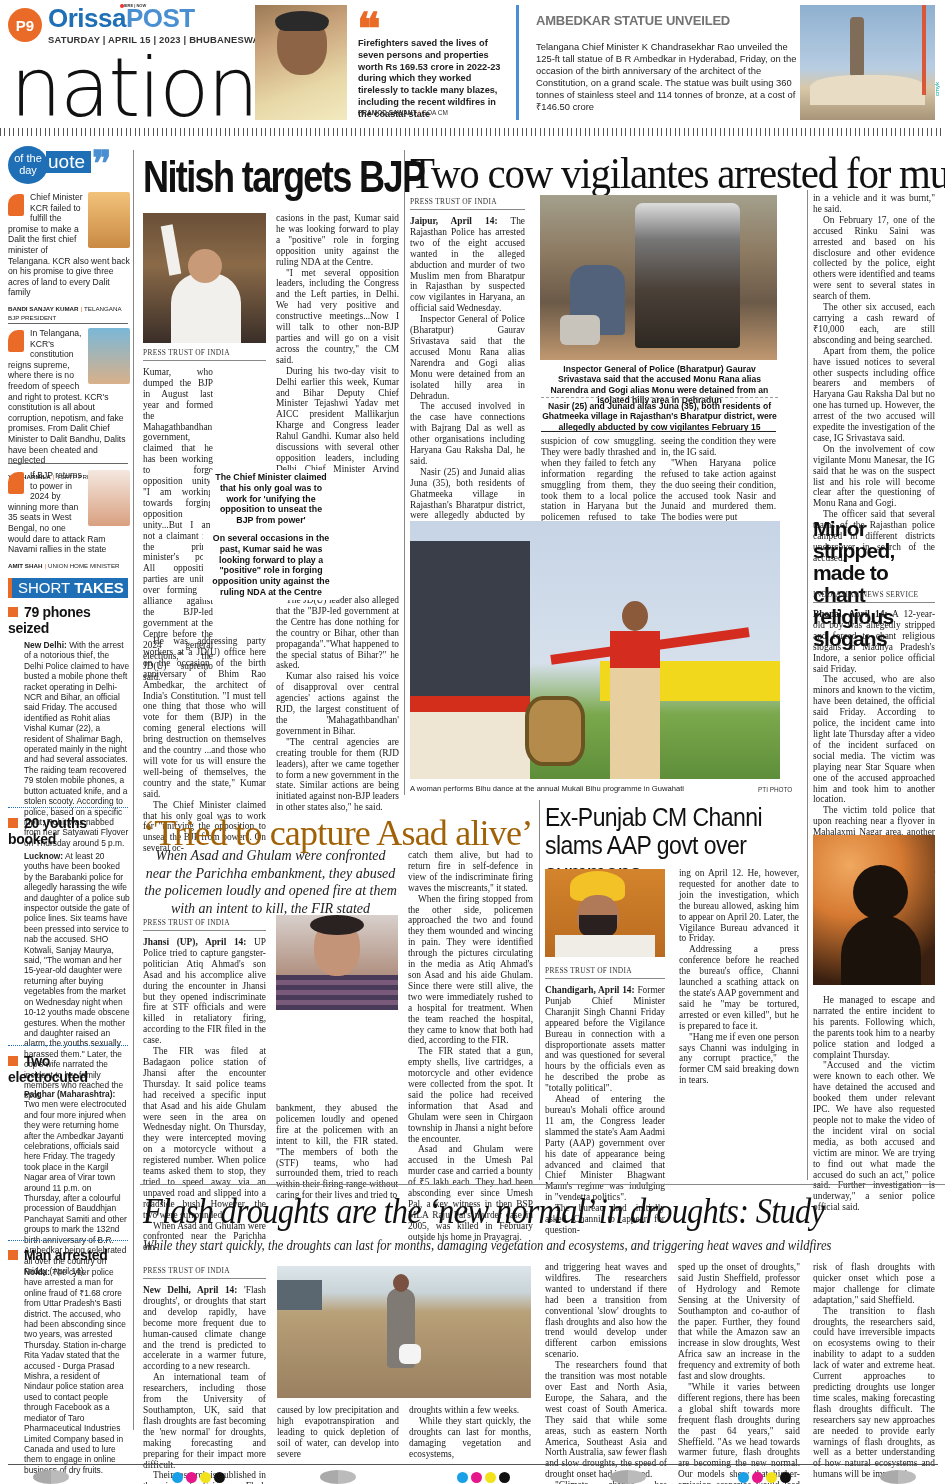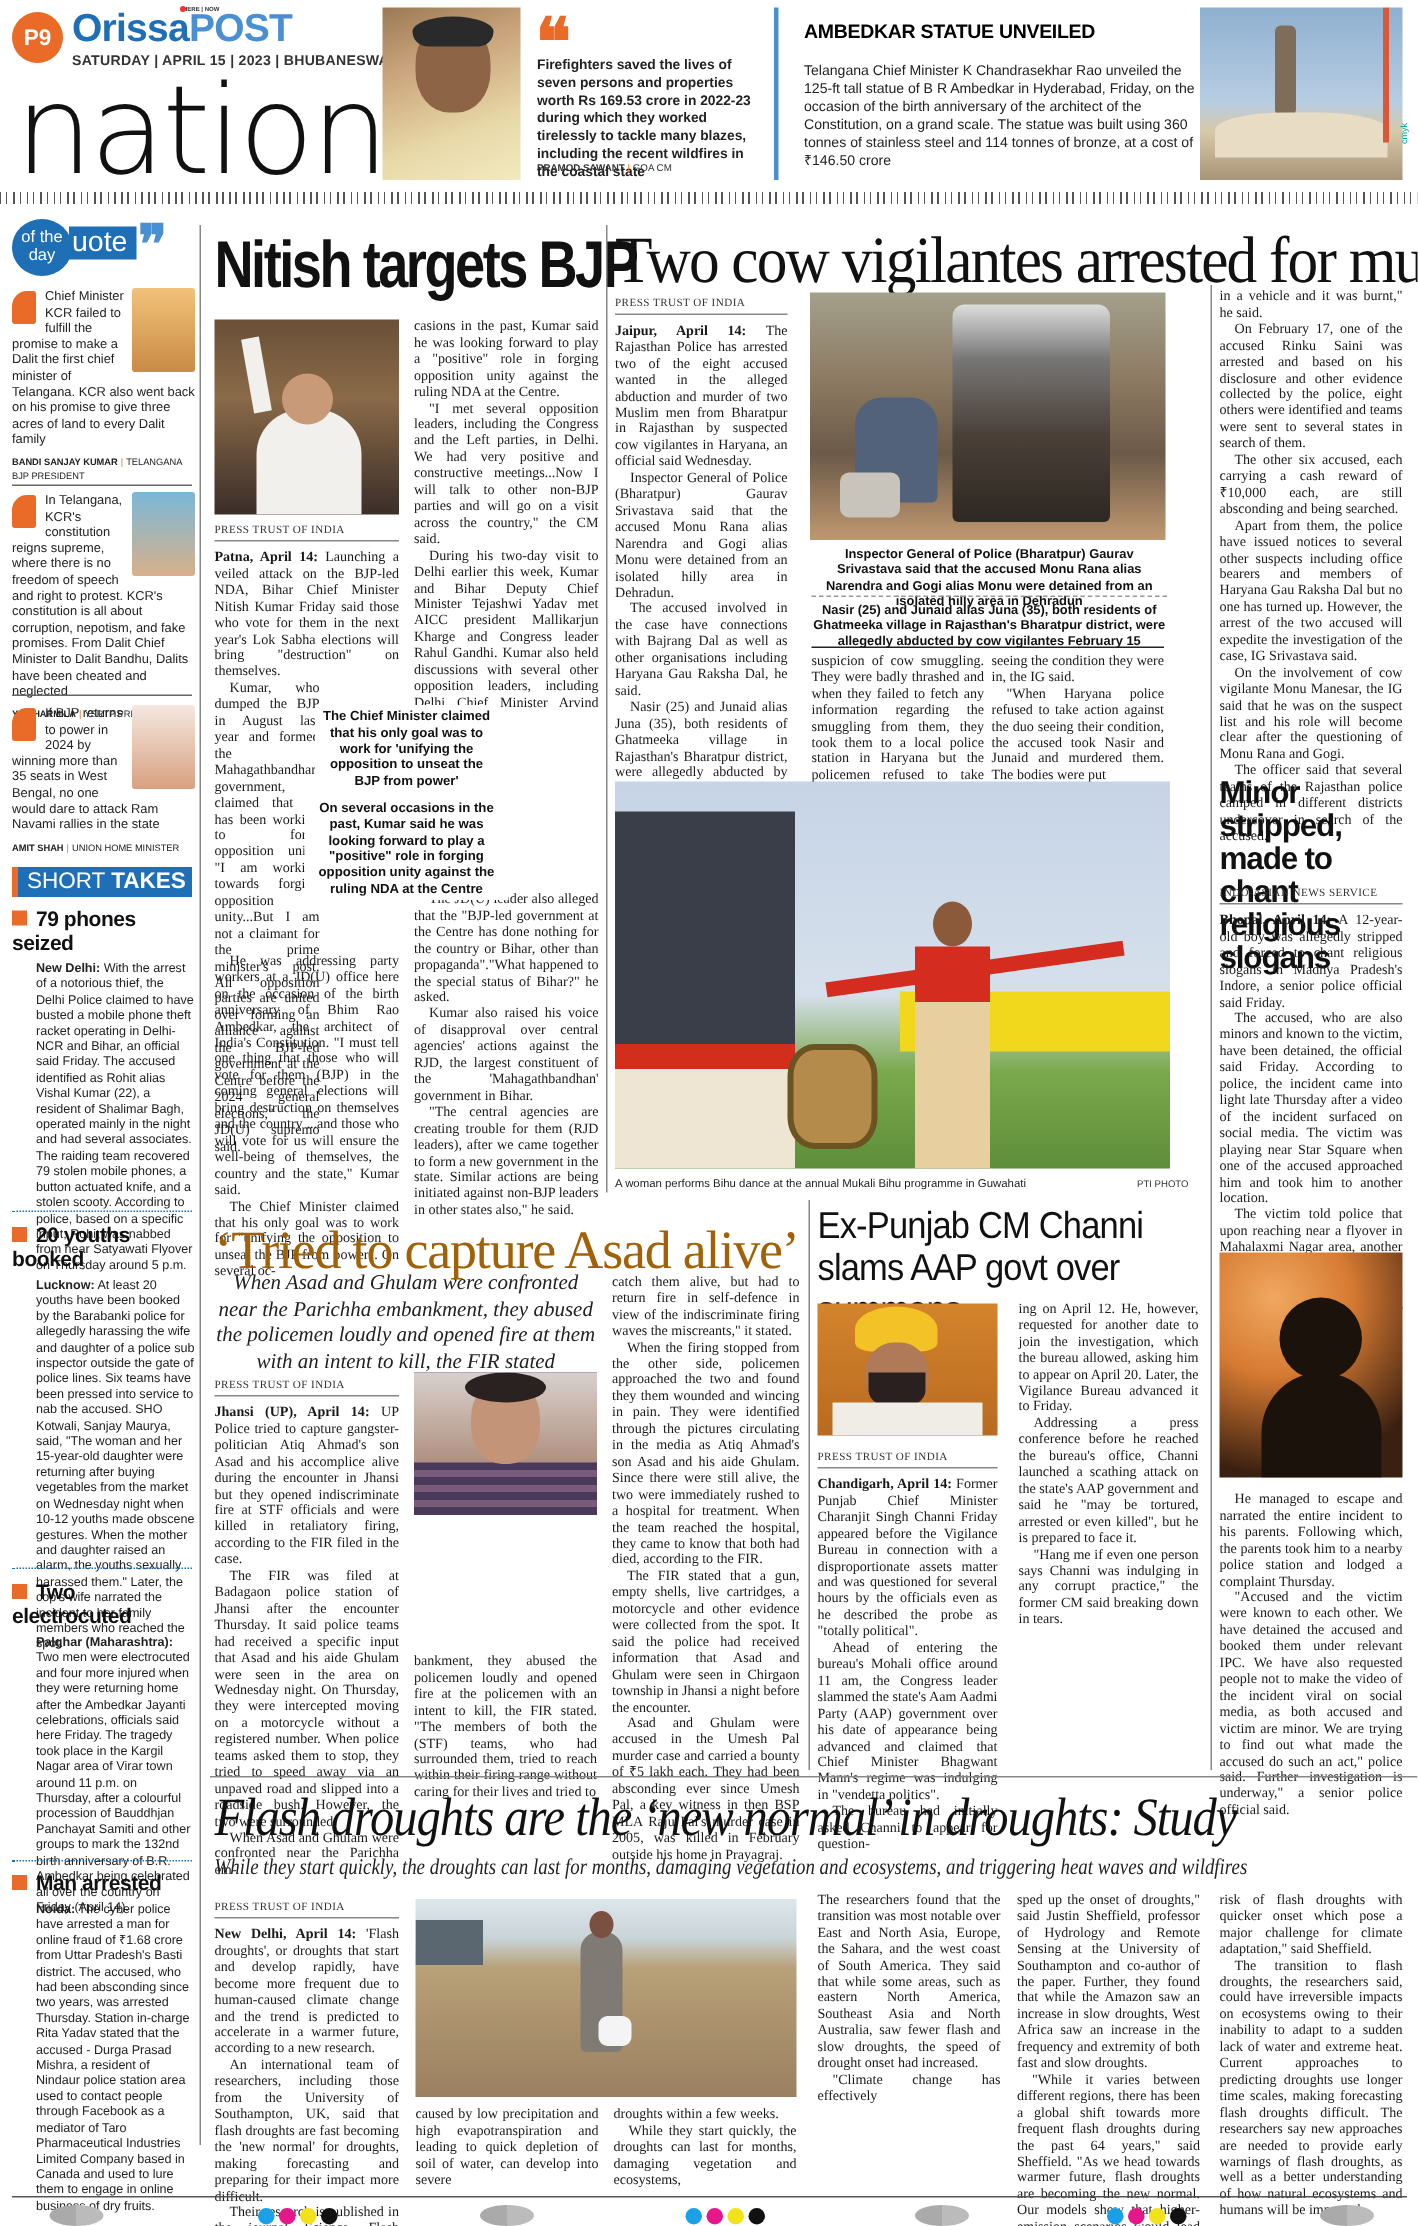--- a/index.html
+++ b/index.html
@@ -68,21 +68,21 @@
 <div class="abs national">national</div>
 
 <div class="photo" style="left:255px;top:5px;width:92px;height:115px;background:linear-gradient(160deg,#9a7a55 0%,#c8a27a 30%,#e8d8a8 70%,#f2eac0 100%)">
   <div style="position:absolute;left:22px;top:10px;width:50px;height:60px;border-radius:45%;background:#8d6446"></div>
   <div style="position:absolute;left:20px;top:6px;width:54px;height:20px;border-radius:50% 50% 10px 10px;background:#2a2a2a"></div>
 </div>
 <div class="abs qmark" style="left:357px;top:14px">❝</div>
 <div class="abs sans" style="left:358px;top:38px;width:148px;font:bold 9.2px 'Liberation Sans',sans-serif;line-height:11.8px;color:#222">Firefighters saved the lives of seven persons and properties worth Rs 169.53 crore in 2022-23 during which they worked tirelessly to tackle many blazes, including the recent wildfires in the coastal state</div>
 <div class="abs sans" style="left:358px;top:109px;font:6.5px 'Liberation Sans',sans-serif;color:#333"><b>PRAMOD SAWANT</b> <span style="color:#ea6b27">|</span> <span>GOA CM</span></div>
 <div class="abs" style="left:516px;top:5px;width:3px;height:115px;background:#4a8fd1"></div>
-<div class="abs sans" style="left:536px;top:13px;font:bold 13px 'Liberation Sans',sans-serif;color:#000000;letter-spacing:-.2px">AMBEDKAR STATUE UNVEILED</div>
+<div class="abs sans" style="left:536px;top:13px;font:bold 13px 'Liberation Sans',sans-serif;color:#737373;letter-spacing:-.2px">AMBEDKAR STATUE UNVEILED</div>
 <div class="abs sans" style="left:536px;top:41px;width:262px;font:9.4px 'Liberation Sans',sans-serif;line-height:11.9px;color:#222">Telangana Chief Minister K Chandrasekhar Rao unveiled the 125-ft tall statue of B R Ambedkar in Hyderabad, Friday, on the occasion of the birth anniversary of the architect of the Constitution, on a grand scale. The statue was built using 360 tonnes of stainless steel and 114 tonnes of bronze, at a cost of ₹146.50 crore</div>
 <div class="photo" style="left:800px;top:5px;width:135px;height:115px;background:linear-gradient(180deg,#8fb0d0 0%,#b7cde2 55%,#d8c8a8 72%,#a89478 100%)">
   <div style="position:absolute;left:50px;top:12px;width:14px;height:60px;background:#7f6d5a;border-radius:4px"></div>
   <div style="position:absolute;left:10px;top:70px;width:115px;height:30px;background:#e9dcc4;border-radius:40% 40% 0 0"></div>
   <div style="position:absolute;left:122px;top:0;width:4px;height:90px;background:#d9583a"></div>
 </div>
 <div class="abs sans" style="left:934px;top:82px;font:6px 'Liberation Sans',sans-serif;writing-mode:vertical-rl;transform:rotate(180deg);color:#0aa">cmyk</div>
 <div class="abs ticks" style="left:0;top:128px;width:945px"></div>
 
 <div class="abs qday-circle"><span>of the</span><br><span>day</span></div>
@@ -133,21 +133,20 @@
 </div>
 
 <div class="abs h-nitish">Nitish targets BJP</div>
 <div class="photo" style="left:143px;top:213px;width:123px;height:130px;background:linear-gradient(180deg,#6a5038 0%,#8a6a48 40%,#3a2e28 100%)">
   <div style="position:absolute;left:28px;top:60px;width:70px;height:70px;background:#f2f0ec;border-radius:30px 30px 0 0"></div>
   <div style="position:absolute;left:45px;top:36px;width:34px;height:34px;border-radius:50%;background:#c89a78"></div>
   <div style="position:absolute;left:22px;top:12px;width:12px;height:50px;background:#f2f0ec;transform:rotate(-10deg)"></div>
 </div>
 <div class="col" style="left:143px;top:348px;width:123px">
   <div class="agency">PRESS TRUST OF INDIA</div>
-  <p class="body"><span class="dateline">Patna, April 14:</span><span> Launching a veiled attack on the BJP-led NDA, Bihar Chief Minister Nitish Kumar Friday said those who vote for them in the next year's Lok Sabha elections will bring "destruction" on themselves.</span></p>
   <p class="body" style="width:70px">Kumar, who dumped the BJP in August last year and formed the Mahagathbandhan government, claimed that he has been working to forge opposition unity. "I am working towards forging opposition unity...But I am not a claimant for the prime minister's post. All opposition parties are united over forming an alliance against the BJP-led government at the Centre before the 2024 general elections," the JD(U) supremo said.</p>
 </div>
 
 <div class="col" style="left:143px;top:636px;width:123px">
   <p class="body" style="text-indent:10px">He was addressing party workers at a JD(U) office here on the occasion of the birth anniversary of Bhim Rao Ambedkar, the architect of India's Constitution. "I must tell one thing that those who will vote for them (BJP) in the coming general elections will bring destruction on themselves and the country ...and those who will vote for us will ensure the well-being of themselves, the country and the state," Kumar said.</p>
   <p class="body">The Chief Minister claimed that his only goal was to work for "unifying the opposition to unseat the BJP from power". On several oc-</p>
 </div>
 <div class="col" style="left:276px;top:213px;width:123px">
   <p class="body">casions in the past, Kumar said he was looking forward to play a "positive" role in forging opposition unity against the ruling NDA at the Centre.</p>
   <p class="body">"I met several opposition leaders, including the Congress and the Left parties, in Delhi. We had very positive and constructive meetings...Now I will talk to other non-BJP parties and will go on a visit across the country," the CM said.</p>
@@ -284,20 +283,21 @@
   <div style="position:absolute;left:122px;top:78px;width:22px;height:20px;border-radius:6px;background:#f4f4f4"></div>
 </div>
 <div class="col" style="left:277px;top:1405px;width:122px">
     <p class="body">caused by low precipitation and high evapotranspiration and leading to quick depletion of soil of water, can develop into severe</p>
   </div>
 <div class="col" style="left:409px;top:1405px;width:122px">
     <p class="body">droughts within a few weeks.</p>
     <p class="body">While they start quickly, the droughts can last for months, damaging vegetation and ecosystems,</p>
   </div>
 <div class="col" style="left:545px;top:1262px;width:122px">
+  <p class="body">and triggering heat waves and wildfires. The researchers wanted to understand if there had been a transition from conventional 'slow' droughts to flash droughts and also how the trend would develop under different carbon emissions scenario.</p>
   <p class="body">The researchers found that the transition was most notable over East and North Asia, Europe, the Sahara, and the west coast of South America. They said that while some areas, such as eastern North America, Southeast Asia and North Australia, saw fewer flash and slow droughts, the speed of drought onset had increased.</p>
   <p class="body">"Climate change has effectively</p>
 </div>
 <div class="col" style="left:678px;top:1262px;width:122px">
   <p class="body">sped up the onset of droughts," said Justin Sheffield, professor of Hydrology and Remote Sensing at the University of Southampton and co-author of the paper. Further, they found that while the Amazon saw an increase in slow droughts, West Africa saw an increase in the frequency and extremity of both fast and slow droughts.</p>
   <p class="body">"While it varies between different regions, there has been a global shift towards more frequent flash droughts during the past 64 years," said Sheffield. "As we head towards warmer future, flash droughts are becoming the new normal. Our models show that higher-emission scenarios would lead to a greater</p>
 </div>
 <div class="col" style="left:813px;top:1262px;width:122px">
   <p class="body">risk of flash droughts with quicker onset which pose a major challenge for climate adaptation," said Sheffield.</p>
   <p class="body">The transition to flash droughts, the researchers said, could have irreversible impacts on ecosystems owing to their inability to adapt to a sudden lack of water and extreme heat. Current approaches to predicting droughts use longer time scales, making forecasting flash droughts difficult. The researchers say new approaches are needed to provide early warnings of flash droughts, as well as a better understanding of how natural ecosystems and humans will be impacted.</p>

